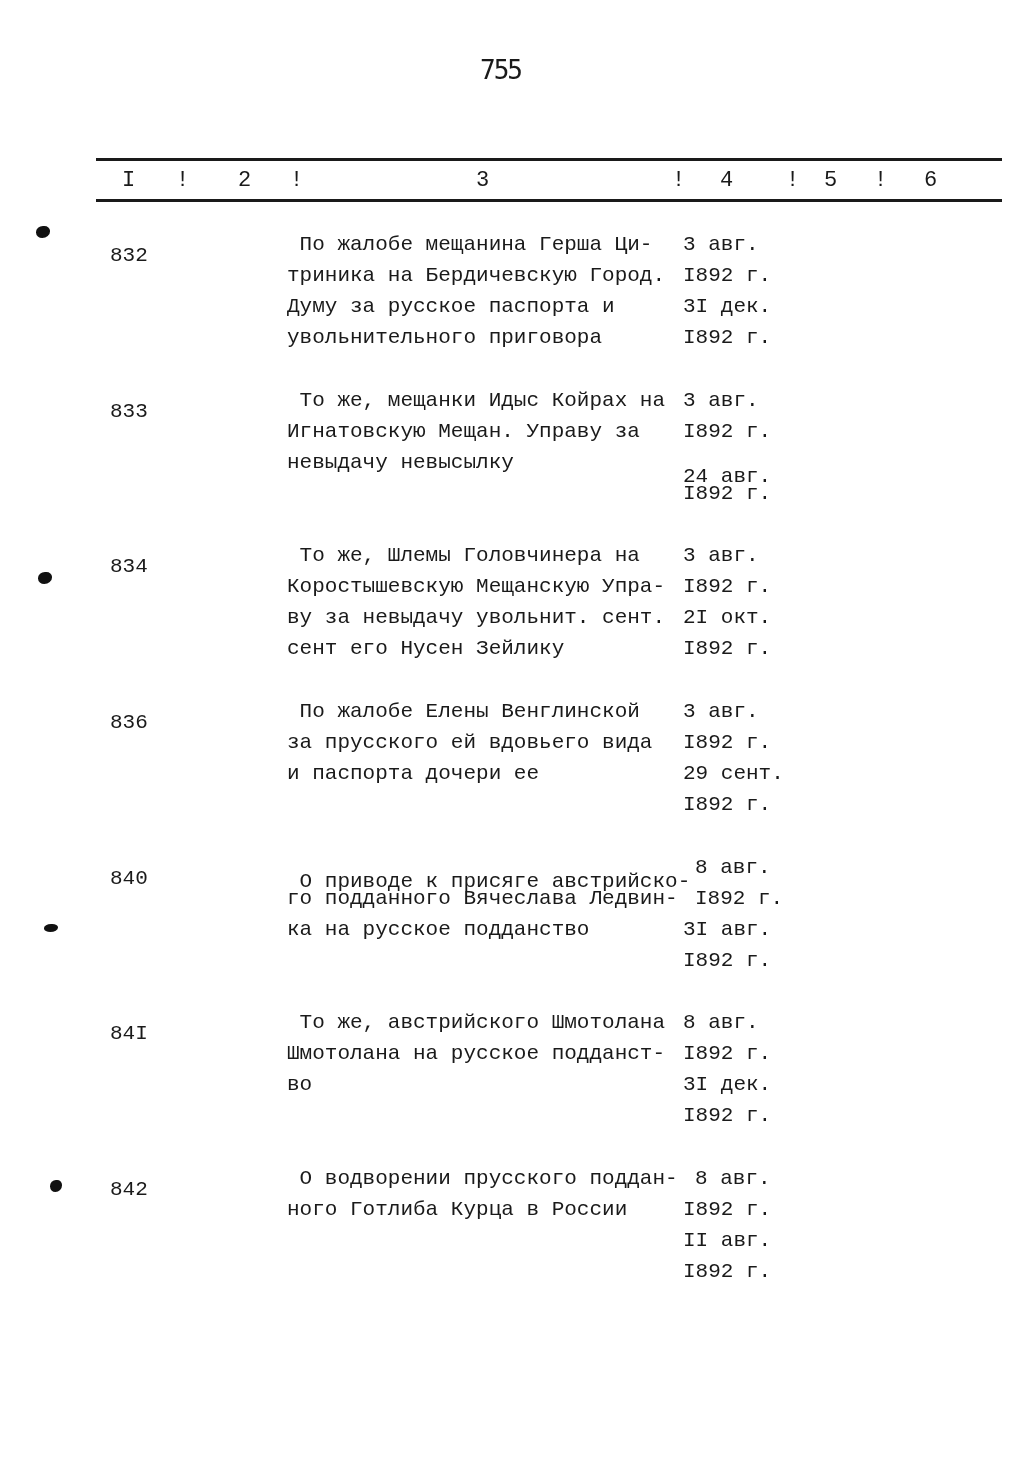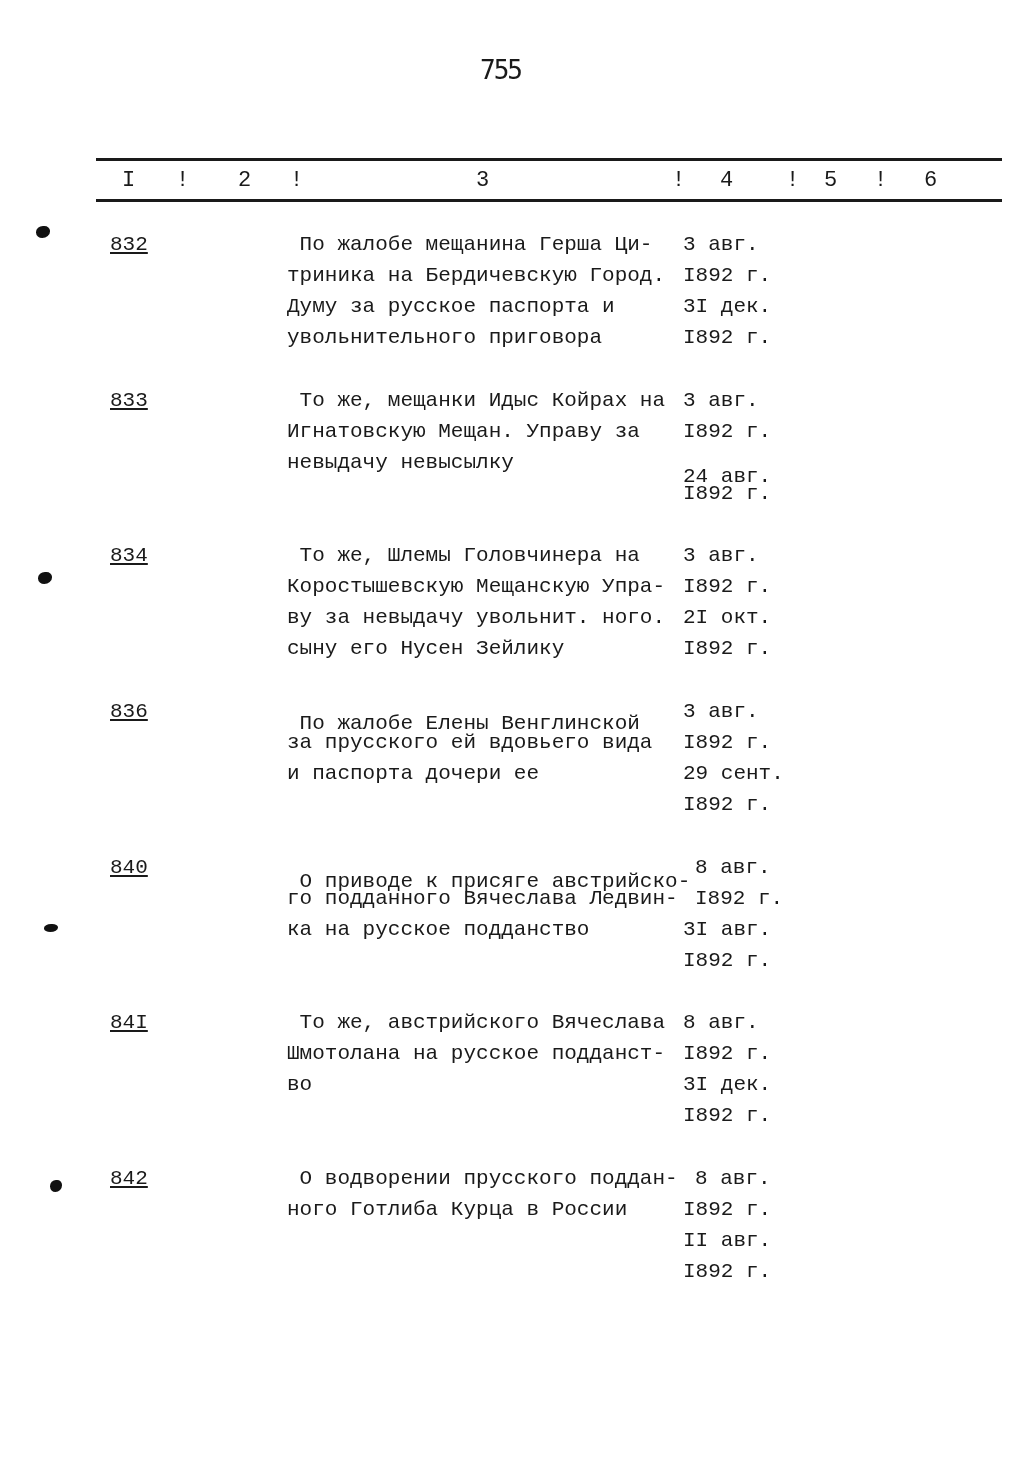--- a/index.html
+++ b/index.html
@@ -10,21 +10,21 @@
   .page-number {
     position: absolute; left: 480px; top: 55px; font-size: 26px; letter-spacing: -2px;
     font-family: "DejaVu Sans Mono", monospace;
   }
   .rule { position: absolute; left: 96px; width: 906px; height: 3px; background: #1a1a1a; }
   .rule.top { top: 158px; }
   .rule.bottom { top: 199px; }
   .header { position: absolute; top: 168px; left: 0; width: 1024px; height: 26px; font-size: 22px; }
   .header span { position: absolute; top: 0; }
   .entry { position: absolute; left: 0; width: 1024px; font-size: 21px; }
-  .entry .num { position: absolute; left: 110px; top: 0; text-decoration: underline; }
+  .entry .num { position: absolute; left: 110px; top: 11px; }
   .entry .line { position: absolute; left: 287px; white-space: pre; }
   .entry .date { position: absolute; left: 683px; white-space: pre; }
   .punch { position: absolute; background: #111; border-radius: 50% 40% 55% 45%; }
 </style>
 </head>
 <body>
 
 <div>
   <div class="page-number">755</div>
 
@@ -64,31 +64,31 @@
     <span class="date" style="top:0">3 авг.</span>
     <span class="date" style="top:31px">I892 г.</span>
     <span class="date" style="top:76px">24 авг.</span>
     <span class="date" style="top:93px">I892 г.</span>
   </div>
 
   <div class="entry" style="top:544px">
     <span class="num">834</span>
     <span class="line" style="top:0"> То же, Шлемы Головчинера на</span>
     <span class="line" style="top:31px">Коростышевскую Мещанскую Упра-</span>
-    <span class="line" style="top:62px">ву за невыдачу увольнит. ного.</span>
-    <span class="line" style="top:93px">сыну его Нусен Зейлику</span>
+    <span class="line" style="top:62px">ву за невыдачу увольнит. сент.</span>
+    <span class="line" style="top:93px">сент его Нусен Зейлику</span>
     <span class="date" style="top:0">3 авг.</span>
     <span class="date" style="top:31px">I892 г.</span>
     <span class="date" style="top:62px">2I окт.</span>
     <span class="date" style="top:93px">I892 г.</span>
   </div>
 
   <div class="entry" style="top:700px">
     <span class="num">836</span>
-    <span class="line" style="top:12px"> По жалобе Елены Венглинской</span>
+    <span class="line" style="top:0"> По жалобе Елены Венглинской</span>
     <span class="line" style="top:31px">за прусского ей вдовьего вида</span>
     <span class="line" style="top:62px">и паспорта дочери ее</span>
     <span class="date" style="top:0">3 авг.</span>
     <span class="date" style="top:31px">I892 г.</span>
     <span class="date" style="top:62px">29 сент.</span>
     <span class="date" style="top:93px">I892 г.</span>
   </div>
 
   <div class="entry" style="top:856px">
     <span class="num">840</span>
@@ -96,21 +96,21 @@
     <span class="line" style="top:31px">го подданного Вячеслава Ледвин-</span>
     <span class="line" style="top:62px">ка на русское подданство</span>
     <span class="date" style="top:0;left:695px">8 авг.</span>
     <span class="date" style="top:31px;left:695px">I892 г.</span>
     <span class="date" style="top:62px">3I авг.</span>
     <span class="date" style="top:93px">I892 г.</span>
   </div>
 
   <div class="entry" style="top:1011px">
     <span class="num">84I</span>
-    <span class="line" style="top:0"> То же, австрийского Вячеслава</span>
+    <span class="line" style="top:0"> То же, австрийского Шмотолана</span>
     <span class="line" style="top:31px">Шмотолана на русское подданст-</span>
     <span class="line" style="top:62px">во</span>
     <span class="date" style="top:0">8 авг.</span>
     <span class="date" style="top:31px">I892 г.</span>
     <span class="date" style="top:62px">3I дек.</span>
     <span class="date" style="top:93px">I892 г.</span>
   </div>
 
   <div class="entry" style="top:1167px">
     <span class="num">842</span>

